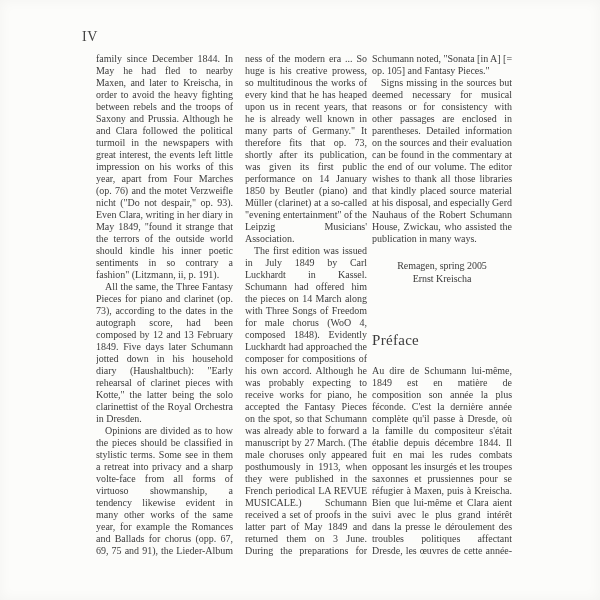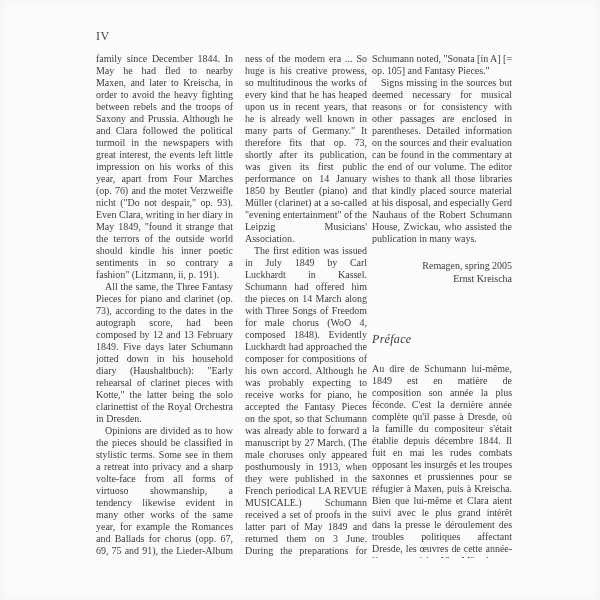--- a/index.html
+++ b/index.html
@@ -10,47 +10,46 @@
   }
   .page {
     position:relative;
     width:600px; height:600px;
     background:#fcfcfa;
     color:#3b3b3b;
     overflow:hidden;
     box-shadow:inset 0 0 14px rgba(0,0,0,0.04);
   }
   .pagenum {
-    position:absolute; left:96px; top:29px;
-    font-size:12px; letter-spacing:0.5px; color:#444;
+    position:absolute; left:82px; top:29px;
+    font-size:14px; letter-spacing:0.5px; color:#444;
   }
   .col {
     position:absolute; top:53px; height:505px; overflow:hidden;
   }
   #col1 { left:96px;  width:137px; }
   #col2 { left:245px; width:122px; }
   #col3 { left:372px; width:140px; }
   .col p {
     margin:0;
     font-size:10px;
     line-height:1.2;
     text-align:justify;
     letter-spacing:-0.03px;
     color:#3b3b3b;
   }
   .ind { text-indent:9px; }
   .signoff { margin-top:14px; }
-  .signoff p { text-align:right; line-height:1.3; }
+  .signoff p { text-align:center; line-height:1.3; }
   .preface-heading {
     margin:47px 0 0 0;
-    font-size:12px;
+    font-size:15px;
     font-weight:400;
     letter-spacing:0.3px;
     color:#3b3b3b;
-    font-style:italic;
   }
   .after-heading { margin-top:16px !important; }
 </style>
 </head>
 <body>
 
 <div class="page">
 
   <div class="pagenum">IV</div>
 

